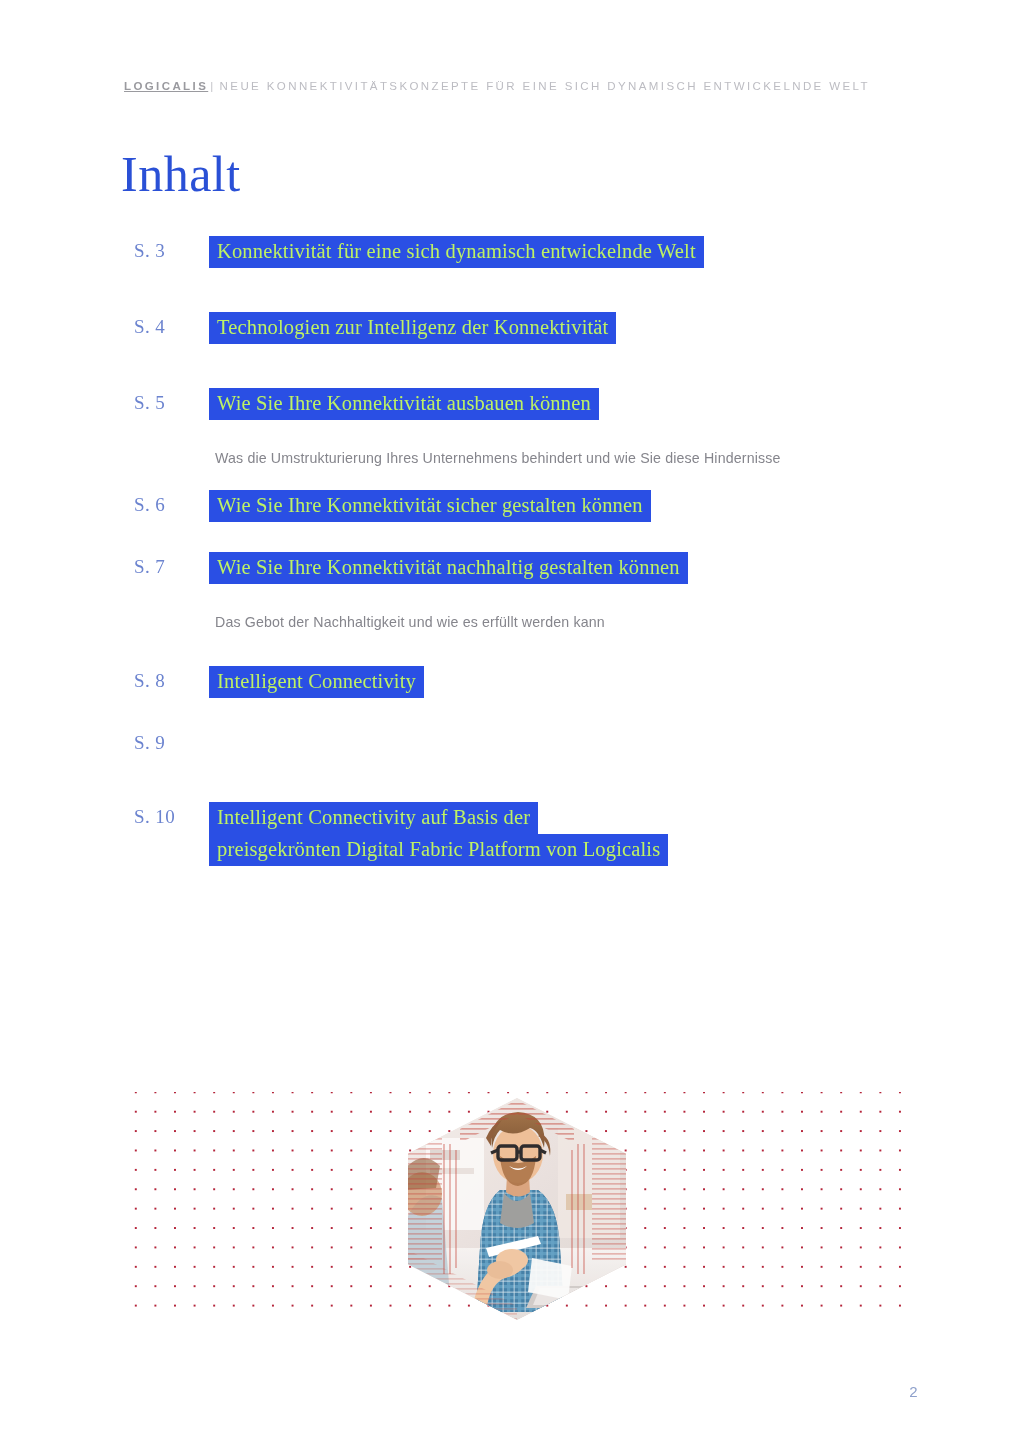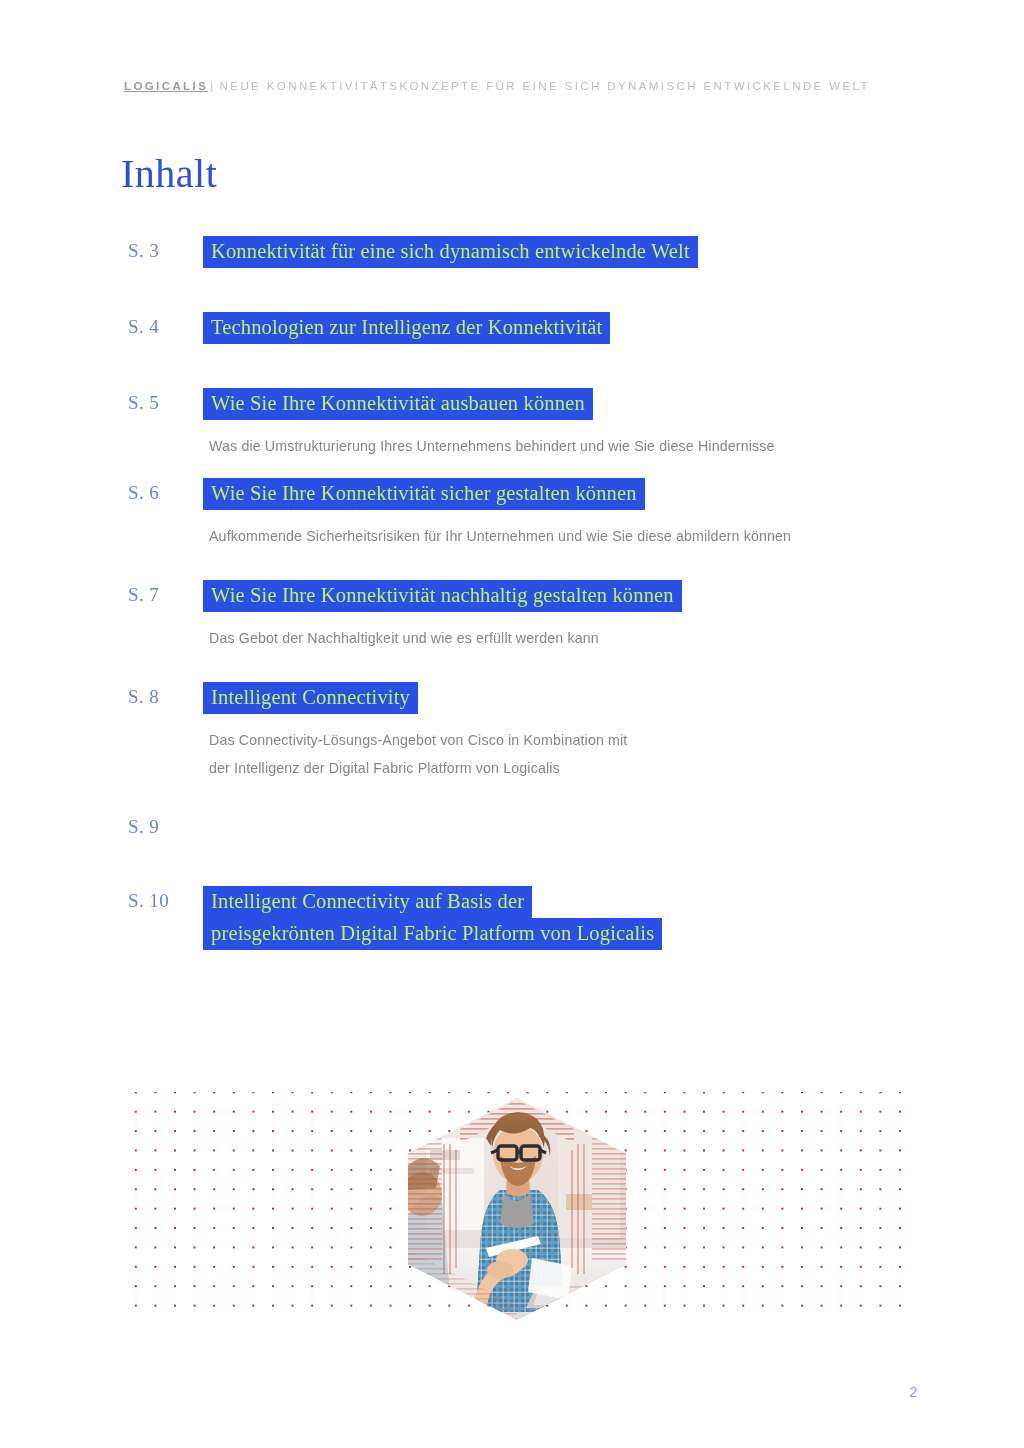--- a/index.html
+++ b/index.html
@@ -42,30 +42,30 @@
     color: #bcbcc2;
     font-weight: 400;
   }
 
   
   .page-title {
     position: absolute;
     left: 121px;
     top: 146px;
     font-family: "Liberation Serif", serif;
-    font-size: 40px;
+    font-size: 50px;
     line-height: 56px;
     color: #2a50d6;
     letter-spacing: 0.5px;
   }
 
   
   .toc {
     position: absolute;
-    left: 4px;
+    left: 10px;
     top: 236px;
     width: 900px;
   }
   .toc-entry {
     position: relative;
     display: block;
   }
   .toc-row {
     display: flex;
     align-items: flex-start;
@@ -90,21 +90,21 @@
     color: #bef264;
     font-family: "Liberation Serif", serif;
     font-size: 20.5px;
     line-height: 30px;
     padding: 0px 8px 2px 8px;
     letter-spacing: 0.15px;
     white-space: nowrap;
   }
   .toc-desc {
     margin-left: 205px;
-    margin-top: 12px;
+    margin-top: 24px;
     font-family: "Liberation Sans", sans-serif;
     font-size: 14.2px;
     line-height: 28px;
     color: #85858c;
     letter-spacing: 0.15px;
   }
   .toc-desc div { white-space: nowrap; }
 
   .gap-lg { height: 44px; }
   .gap-md { height: 30px; }
@@ -195,23 +195,20 @@
     </div>
     <div class="gap-sm"></div>
 
     <div class="toc-entry">
       <div class="toc-row">
         <div class="toc-page">S. 6</div>
         <div class="toc-titles">
           <span class="toc-title-line">Wie Sie Ihre Konnektivität sicher gestalten können</span>
         </div>
       </div>
-      <div class="toc-desc">
-        <div>Aufkommende Sicherheitsrisiken für Ihr Unternehmen und wie Sie diese abmildern können</div>
-      </div>
     </div>
     <div class="gap-md"></div>
 
     <div class="toc-entry">
       <div class="toc-row">
         <div class="toc-page">S. 7</div>
         <div class="toc-titles">
           <span class="toc-title-line">Wie Sie Ihre Konnektivität nachhaltig gestalten können</span>
         </div>
       </div>
@@ -220,24 +217,20 @@
       </div>
     </div>
     <div class="gap-md"></div>
 
     <div class="toc-entry">
       <div class="toc-row">
         <div class="toc-page">S. 8</div>
         <div class="toc-titles">
           <span class="toc-title-line">Intelligent Connectivity</span>
         </div>
-      </div>
-      <div class="toc-desc">
-        <div>Das Connectivity-Lösungs-Angebot von Cisco in Kombination mit</div>
-        <div>der Intelligenz der Digital Fabric Platform von Logicalis</div>
       </div>
     </div>
     <div class="gap-md"></div>
 
     <div class="toc-entry">
       <div class="toc-row">
         <div class="toc-page">S. 9</div>
       </div>
     </div>
     <div class="gap-lg"></div>

